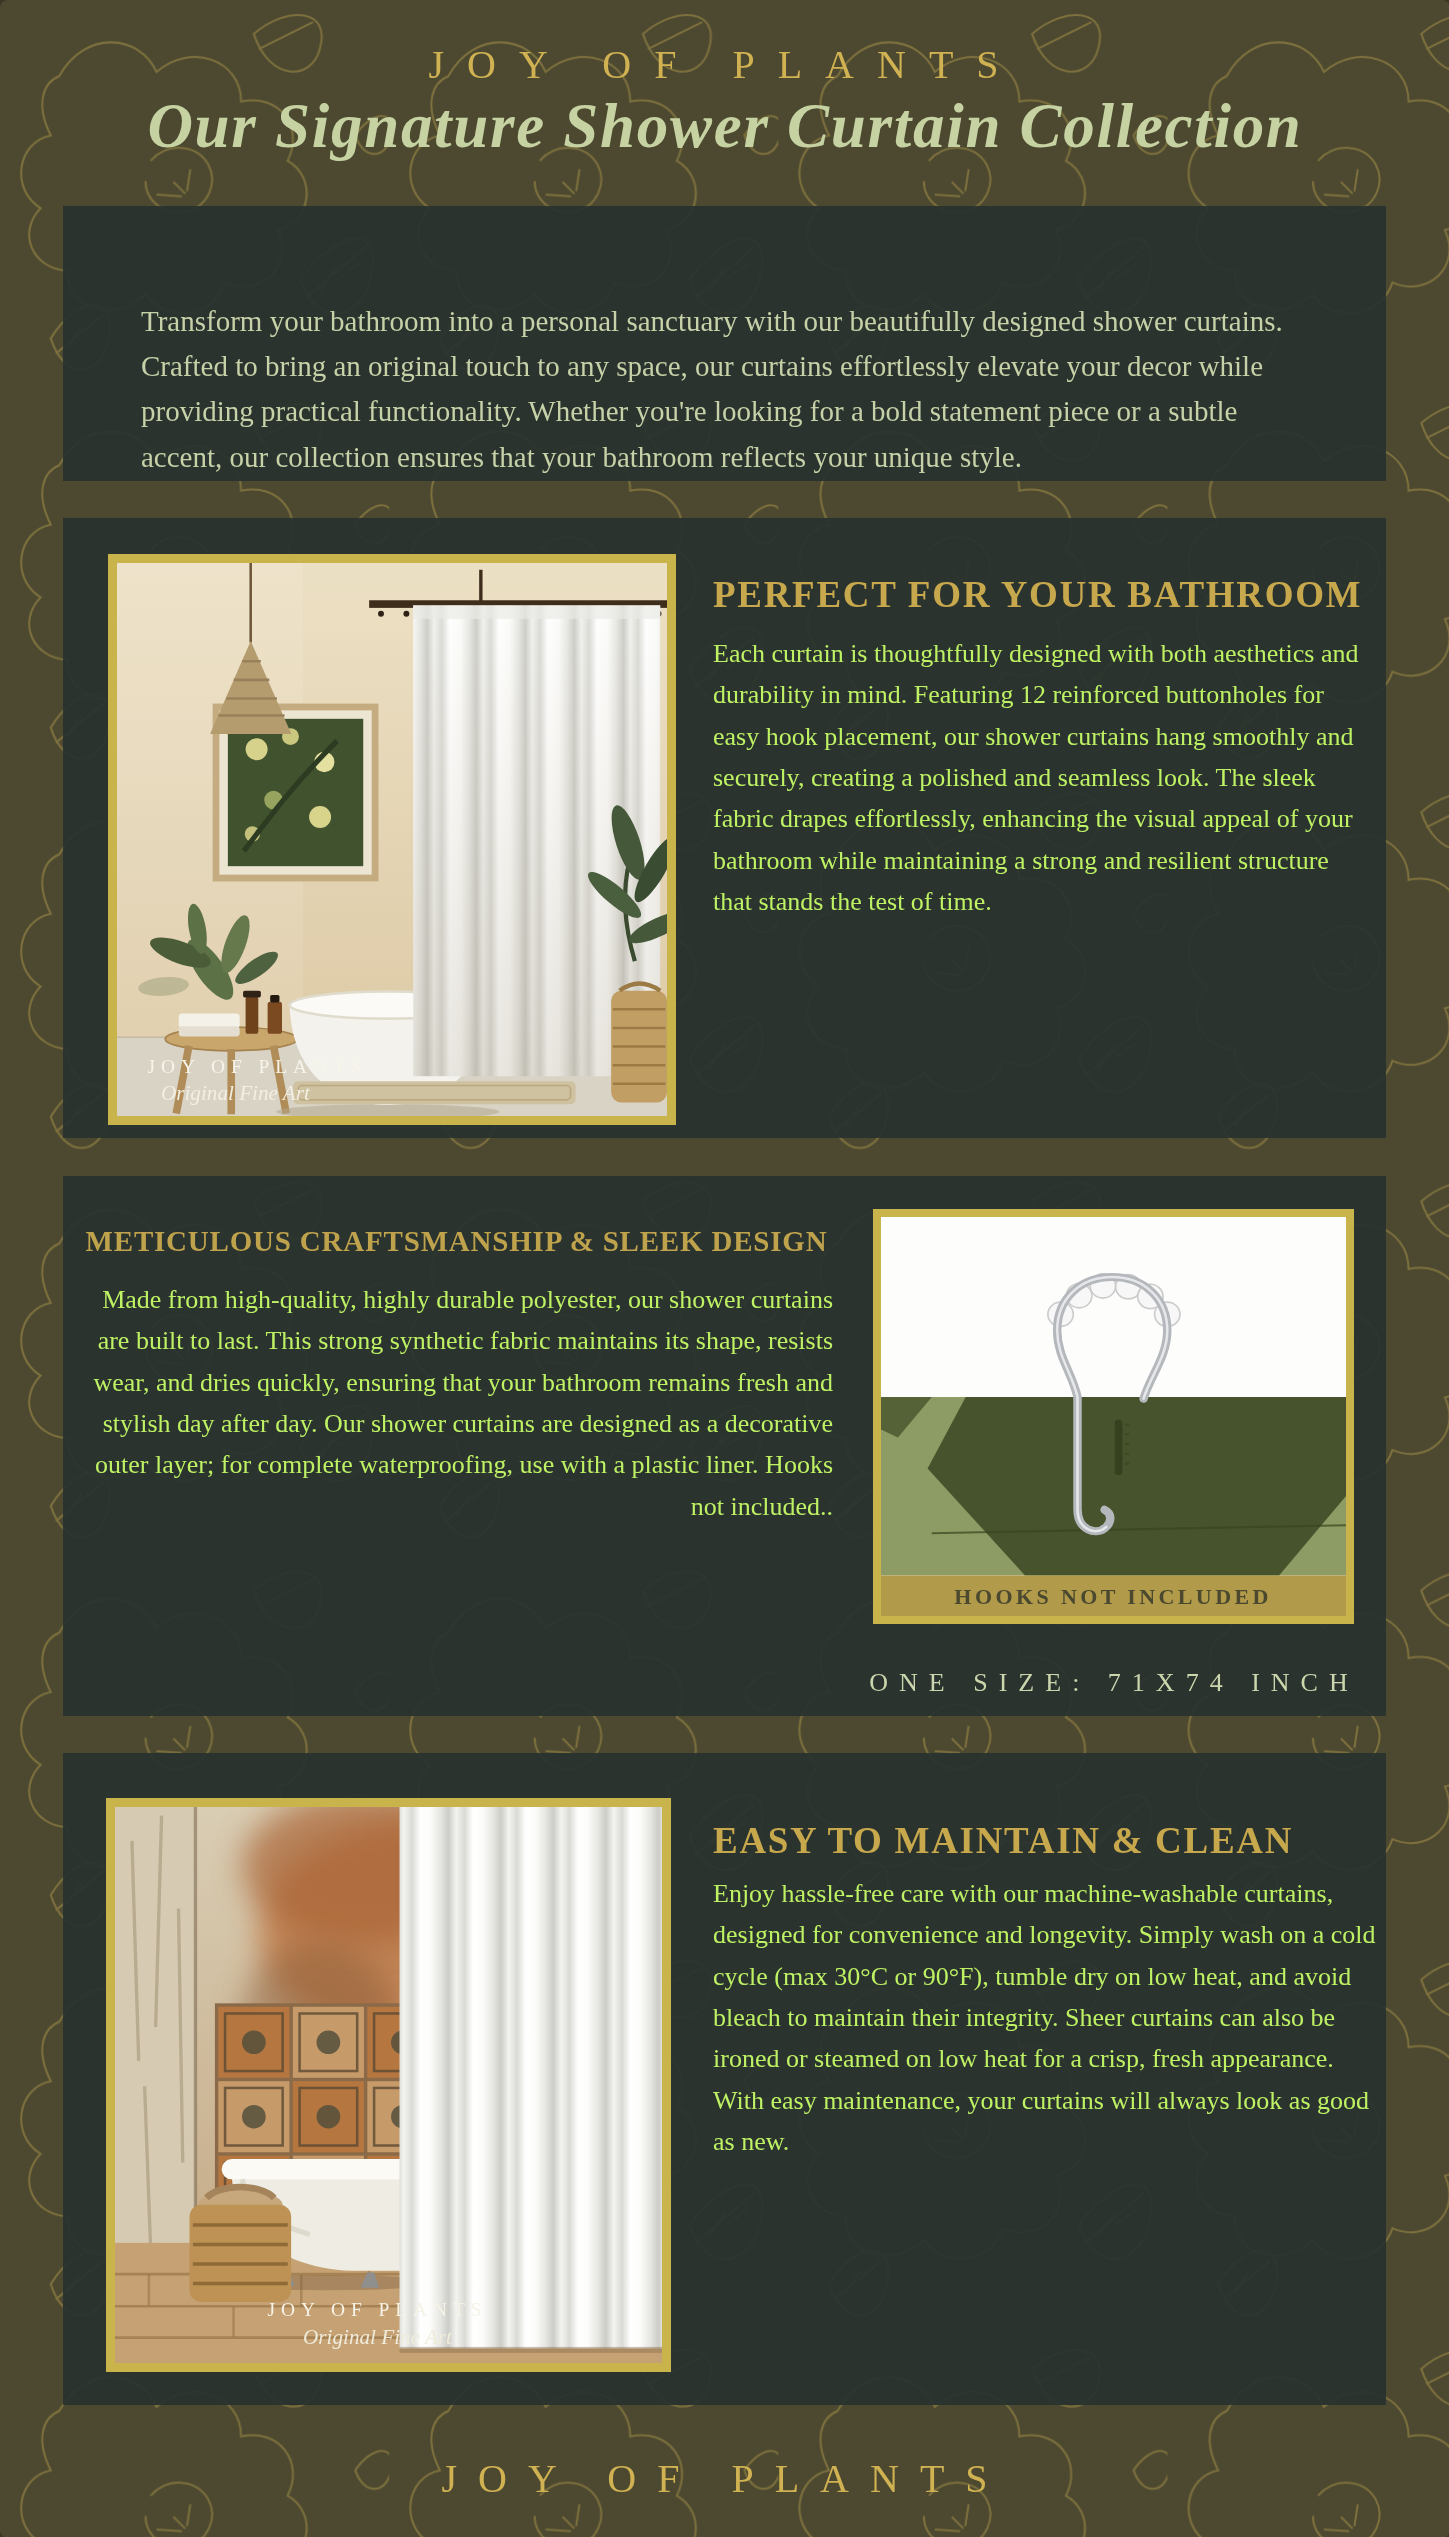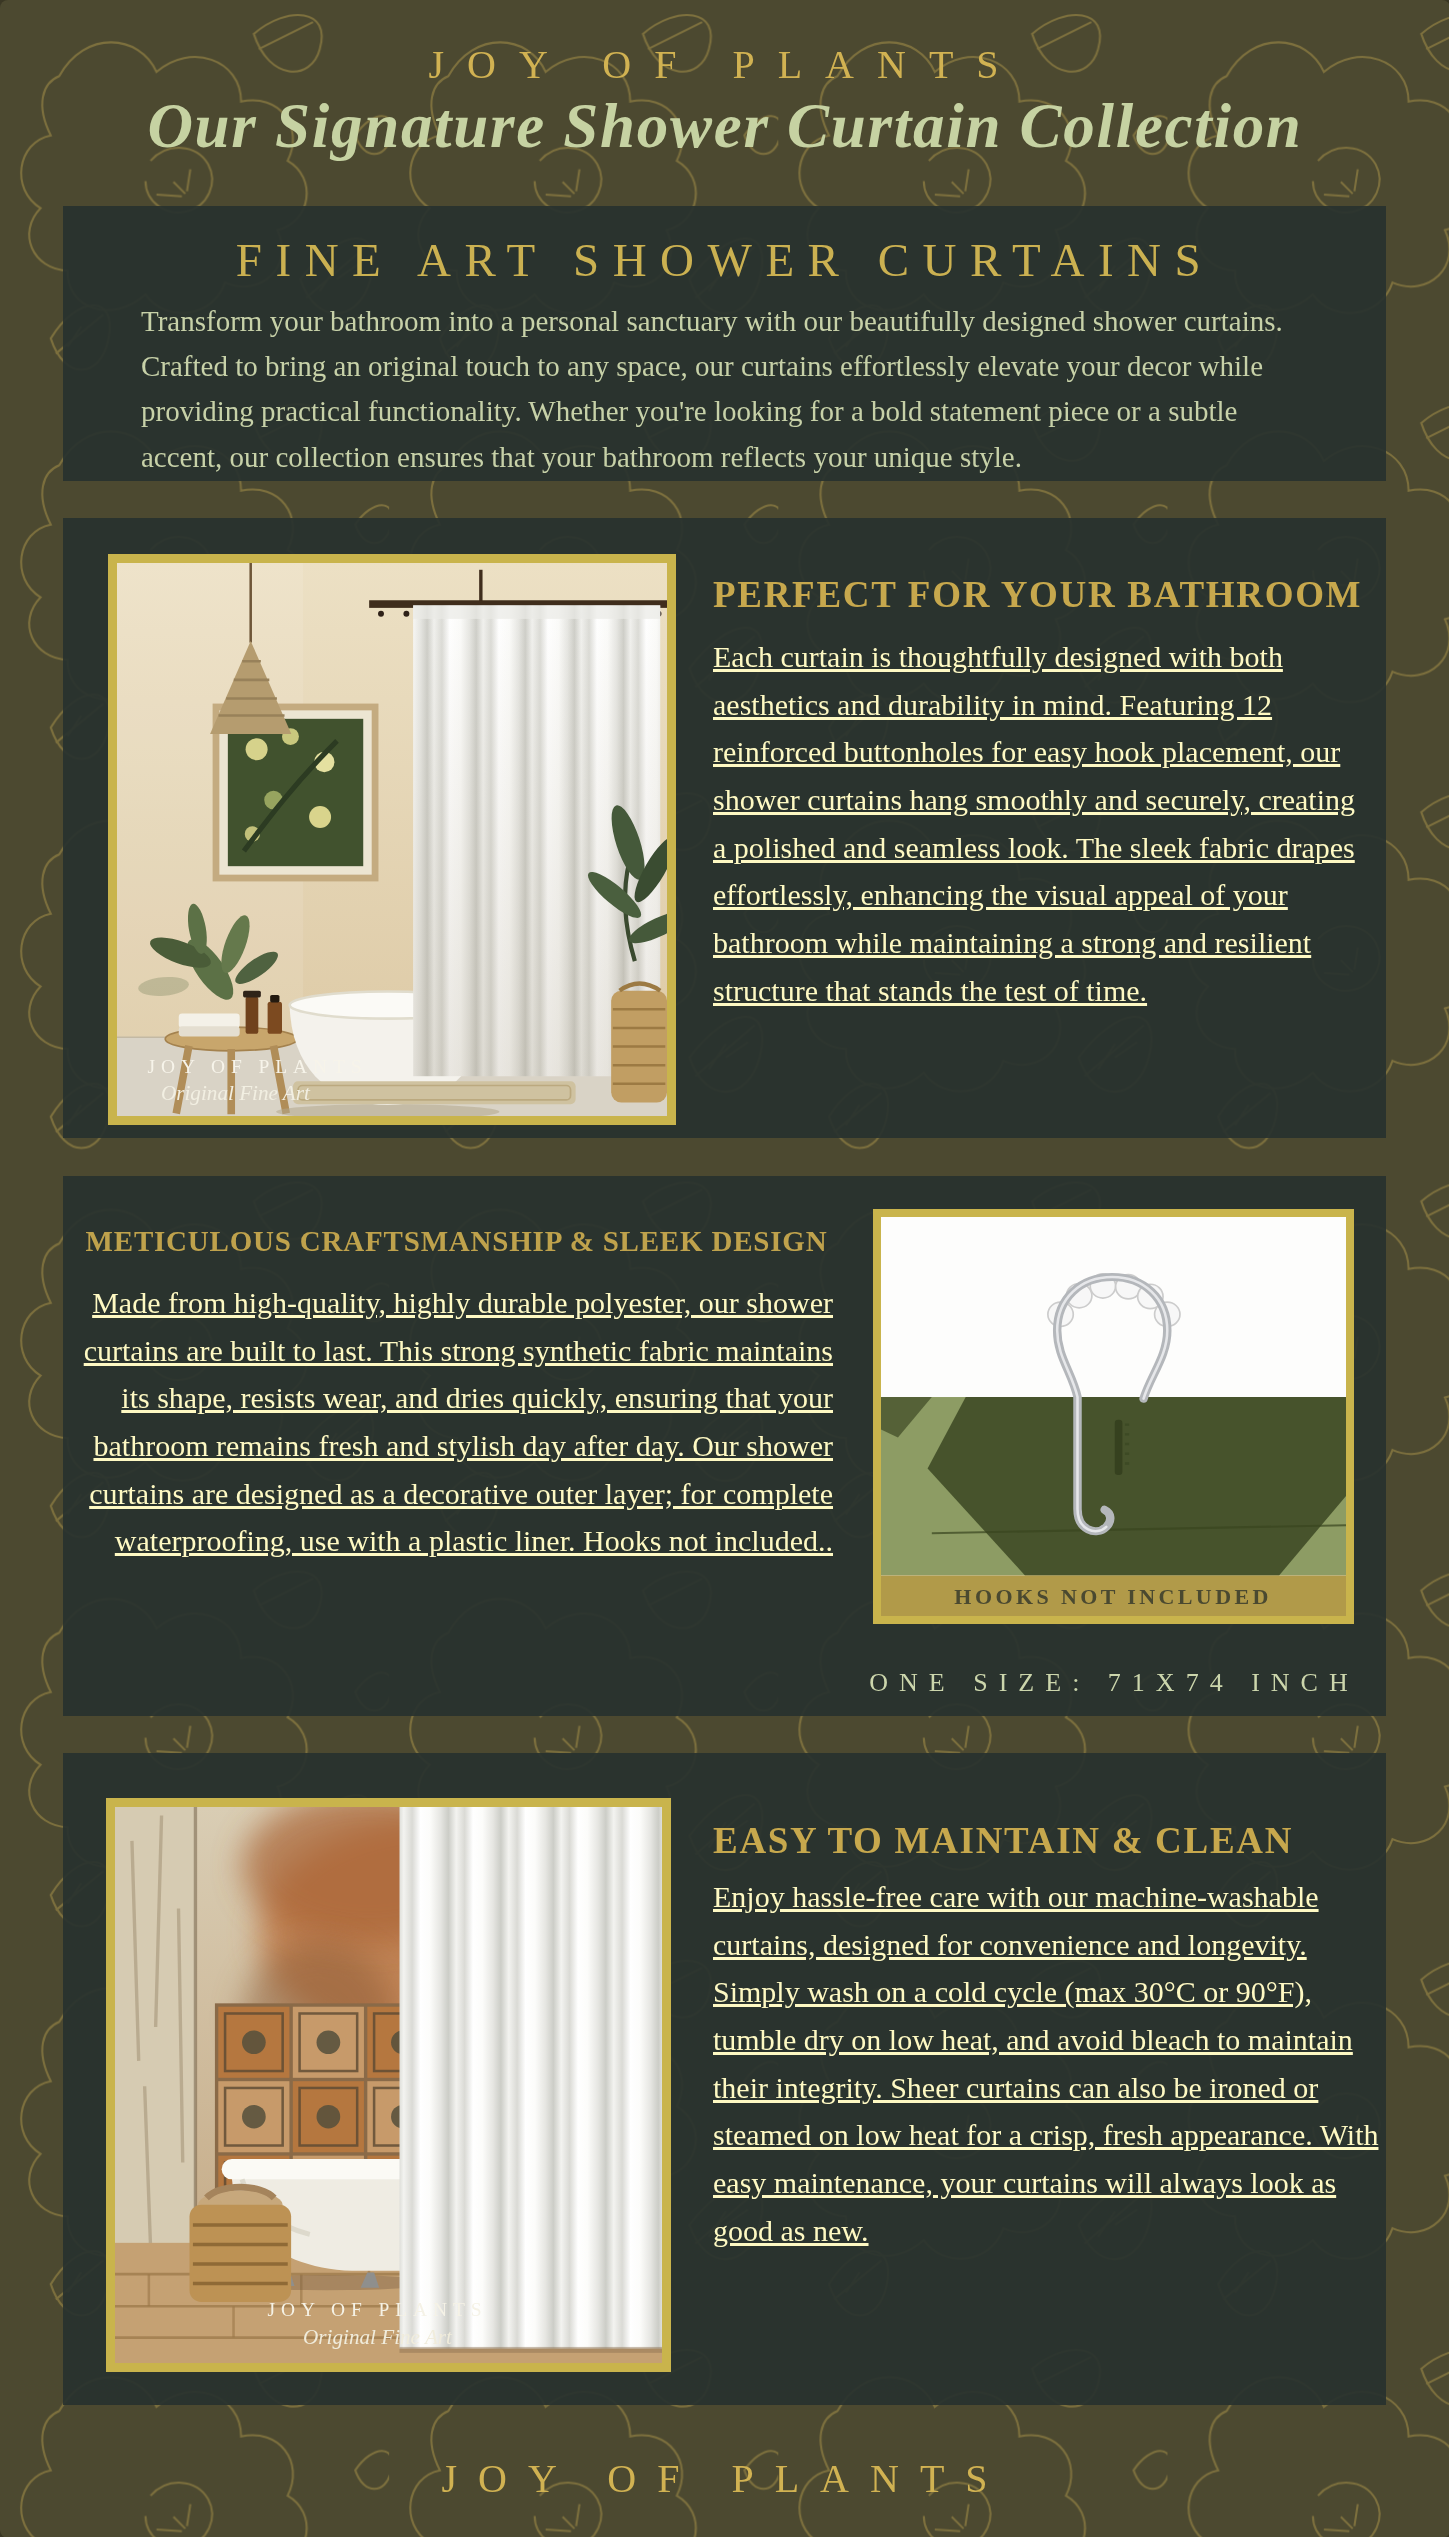--- a/index.html
+++ b/index.html
@@ -29,21 +29,21 @@
     font-size:47px; letter-spacing:13.5px; color:#cbb151; font-weight:400;
   }
   .intro-body{
     position:absolute; left:141px; top:299px; width:1167px;
     font-size:29px; line-height:1.56; color:#c7d1a8; text-align:left;
   }
   .sec-heading{ position:absolute; font-weight:bold; color:#c7a84d; }
   .h-s1{ left:713px; top:573px; font-size:37px; letter-spacing:1.7px; }
   .h-s2{ left:80px;  top:1225px; width:753px; font-size:29px; letter-spacing:0.8px; color:#bfa24c; text-align:center; }
   .h-s3{ left:713px; top:1819px; font-size:37px; letter-spacing:1.7px; }
-  .sec-body{ position:absolute; font-size:30px; line-height:1.59; color:#fef9c3;text-decoration:underline; }
+  .sec-body{ position:absolute; font-size:26px; line-height:1.59; color:#bef264; }
   .p-s1{ left:713px; top:633px;  width:656px; }
   .p-s2{ left:80px;  top:1279px; width:753px; text-align:right; }
   .p-s3{ left:713px; top:1873px; width:677px; }
   figure{ position:absolute; border:9.3px solid #c9b44c; background:#e7dcc0; }
   .fig1{ left:108px;  top:554px;  width:568px; height:571px; }
   .fig2{ left:873px; top:1209px; width:481px; height:415px; border-width:8.5px; background:#fdfdfc; }
   .fig3{ left:106px;  top:1798px; width:565px; height:574px; }
   figure svg{ display:block; width:100%; height:100%; }
   .one-size{
     position:absolute; left:856px; top:1668px; width:516px;
@@ -80,21 +80,20 @@
   </svg>
 
   <div class="panel" style="top:206px;height:275px;"></div>
   <div class="panel" style="top:518px;height:620px;"></div>
   <div class="panel" style="top:1176px;height:540px;"></div>
   <div class="panel" style="top:1753px;height:652px;"></div>
 
   <div class="brand-top center">JOY OF PLANTS</div>
   <div class="tagline center">Our Signature Shower Curtain Collection</div>
 
-  <h1 class="intro-title center">FINE ART SHOWER CURTAINS</h1>
   <p class="intro-body">Transform your bathroom into a personal sanctuary with our beautifully designed shower curtains. Crafted to bring an original touch to any space, our curtains effortlessly elevate your decor while providing practical functionality. Whether you're looking for a bold statement piece or a subtle accent, our collection ensures that your bathroom reflects your unique style.</p>
 
   <figure class="fig1">
     <svg viewBox="0 0 650 653" preserveAspectRatio="none" xmlns="http://www.w3.org/2000/svg">
       <defs>
         <linearGradient id="wall1" x1="0" y1="0" x2="0" y2="1">
           <stop offset="0" stop-color="#ece0c4"></stop>
             <stop offset="1" stop-color="#dcc8a3"></stop>
         </linearGradient>
         <linearGradient id="folds1" gradientUnits="userSpaceOnUse" x1="0" y1="0" x2="58" y2="0" spreadMethod="repeat">

